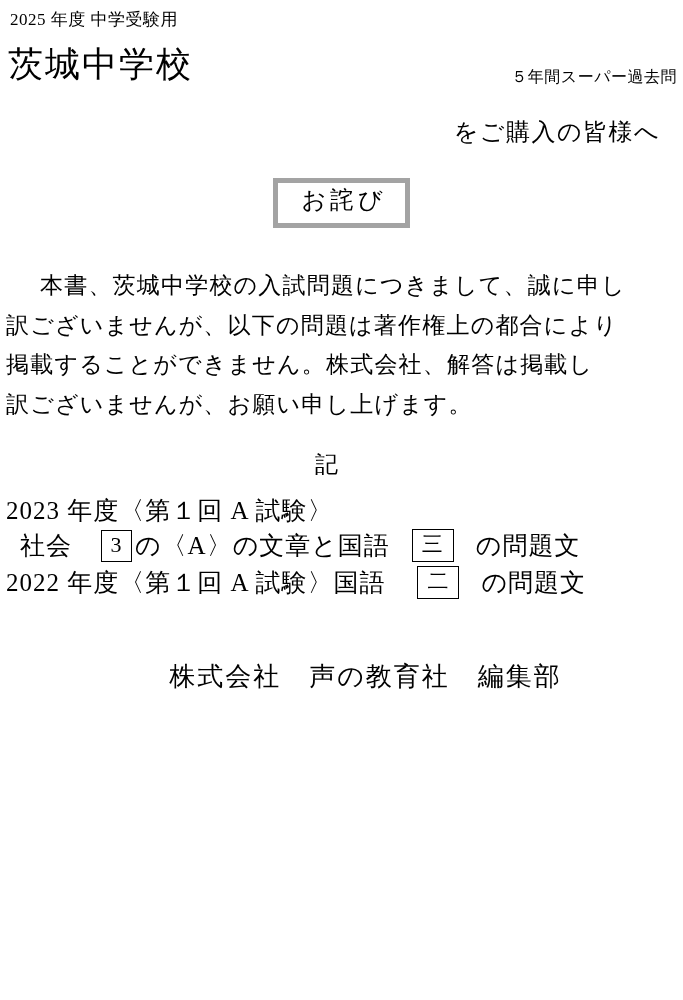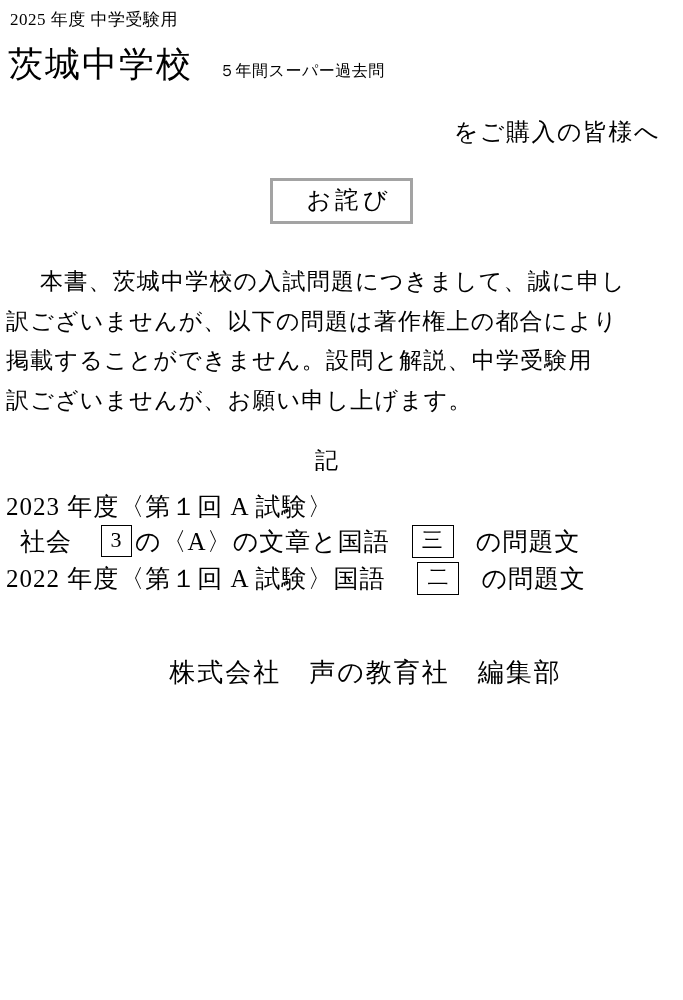--- a/index.html
+++ b/index.html
@@ -25,53 +25,54 @@
   
   .line-year {
     font-size: 17px;
     margin: 8px 0 0 4px;
     letter-spacing: 0.5px;
   }
   .school-row {
     display: flex;
     align-items: flex-end;
     margin: 10px 0 0 2px;
+    justify-content: space-between;
   }
   .school-name {
     font-size: 35px;
     letter-spacing: 2px;
     white-space: nowrap;
   }
   .series-name {
     font-size: 16px;
     margin-left: 26px;
-    margin-bottom: 6px;
     letter-spacing: 0.5px;
     white-space: nowrap;
   }
   .purchaser-line {
     font-size: 24px;
     text-align: right;
     margin-top: 28px;
     margin-right: 17px;
     letter-spacing: 1.5px;
   }
 
   
   .apology-wrap {
     display: flex;
     justify-content: center;
     margin-top: 30px;
   }
   .apology-box {
-    border: 3px solid #a3a3a3;
+    border: 5px solid #a3a3a3;
     font-size: 24px;
-    padding: 6px 18px 8px 33px;
+    padding: 6px 18px 8px 23px;
     letter-spacing: 4px;
     line-height: 1.1;
+    font-family: Liberation Mono, monospace;
   }
 
   
   .body-par {
     margin-top: 38px;
     font-size: 23px;
     line-height: 1.72;
     letter-spacing: 1.2px;
   }
   .body-par div:first-child {
@@ -92,21 +93,21 @@
     margin-top: 14px;
     font-size: 25px;
     letter-spacing: 1px;
   }
   .item-head {
     margin: 0 0 2px 0;
     white-space: nowrap;
   }
   .item-row {
     display: flex;
-    align-items: flex-start;
+    align-items: flex-end;
     white-space: nowrap;
     margin-bottom: 4px;
   }
   .item-row .lead {
     margin-left: 14px;
   }
   .num-box {
     display: inline-block;
     border: 1px solid #000;
     font-size: 22px;
@@ -159,21 +160,21 @@
 
   <div class="purchaser-line">をご購入の皆様へ</div>
 
   <div class="apology-wrap">
     <div class="apology-box">お詫び</div>
   </div>
 
   <div class="body-par">
     <div>本書、茨城中学校の入試問題につきまして、誠に申し</div>
     <div>訳ございませんが、以下の問題は著作権上の都合により</div>
-    <div>掲載することができません。設問と解説、中学受験用</div>
+    <div>掲載することができません。株式会社、解答は掲載し</div>
     <div>訳ございませんが、お願い申し上げます。</div>
   </div>
 
   <div class="ki">記</div>
 
   <div class="items">
 
     <div class="item-head">2023 年度〈第１回 A 試験〉</div>
 
     <div class="item-row">

